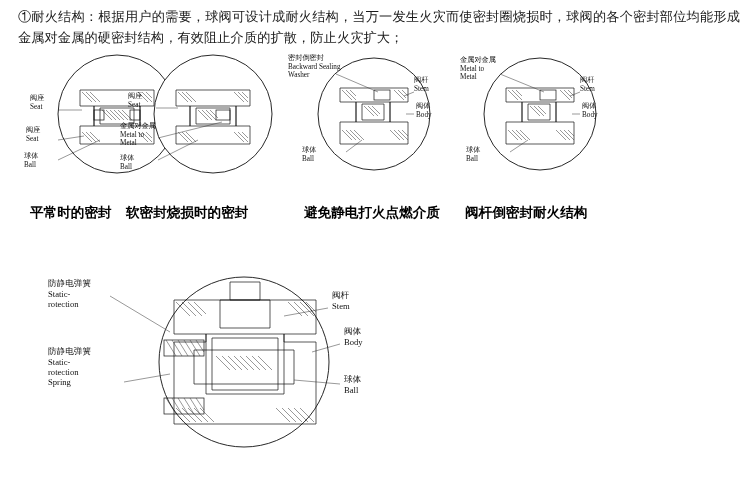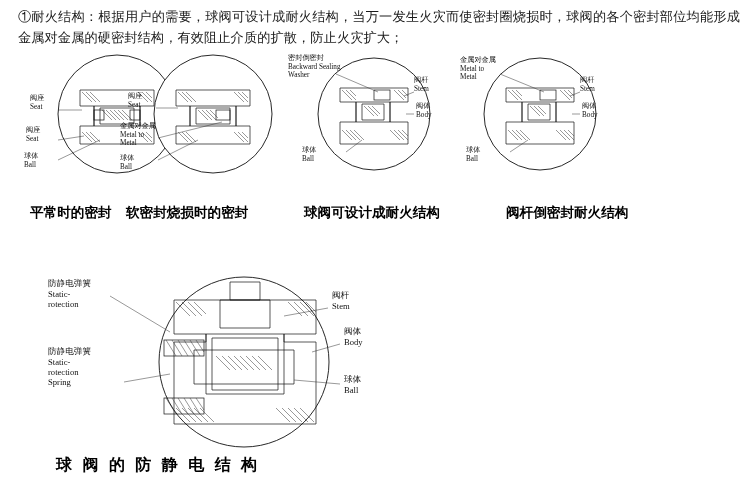--- a/index.html
+++ b/index.html
@@ -51,21 +51,21 @@
     font-family: "Liberation Sans", sans-serif;
     font-weight: bold;
     font-size: 13.6px;
     color: #000000;
     white-space: nowrap;
     margin-top: 23px;
   }
   .cap0 { left: 12px; }
   .cap1 { left: 108px; }
   .cap2 { left: 286px; }
-  .cap3 { left: 488px; }
+  .cap3 { left: 447px; }
 
   
   .fig-row {
     position: absolute;
     left: 0;
     top: 48px;
     width: 747px;
     height: 132px;
   }
   .fig {
@@ -248,21 +248,21 @@
         <text class="lbl-en" x="130" y="69">Body</text>
         <text class="lbl" x="14" y="104">球体</text>
         <text class="lbl-en" x="14" y="113">Ball</text>
       </svg>
     </div>
   </div>
 
   <div class="caption-row">
     <div class="caption cap0">平常时的密封</div>
     <div class="caption cap1">软密封烧损时的密封</div>
-    <div class="caption cap2">球阀可设计成耐火结构</div>
+    <div class="caption cap2">避免静电打火点燃介质</div>
     <div class="caption cap3">阀杆倒密封耐火结构</div>
   </div>
 
 
   <div class="fig-bottom">
     <svg width="520" height="180" viewBox="0 0 520 180">
       <circle class="circ" cx="200" cy="90" r="85"></circle>
 
       <path class="ln" d="M130 28 L272 28 L272 62 L240 62 L240 70 L272 70 L272 152 L130 152 L130 70 L162 70 L162 62 L130 62 Z"></path>
 
@@ -307,15 +307,14 @@
       <text class="lbl-b-en" x="288" y="37">Stem</text>
 
       <text class="lbl-b" x="300" y="62">阀体</text>
       <text class="lbl-b-en" x="300" y="73">Body</text>
 
       <text class="lbl-b" x="300" y="110">球体</text>
       <text class="lbl-b-en" x="300" y="121">Ball</text>
     </svg>
   </div>
 
-  <div class="bottom-caption">球 阀 的 防 静 电 结 构</div>
 
 </div>
 
 </body></html>

